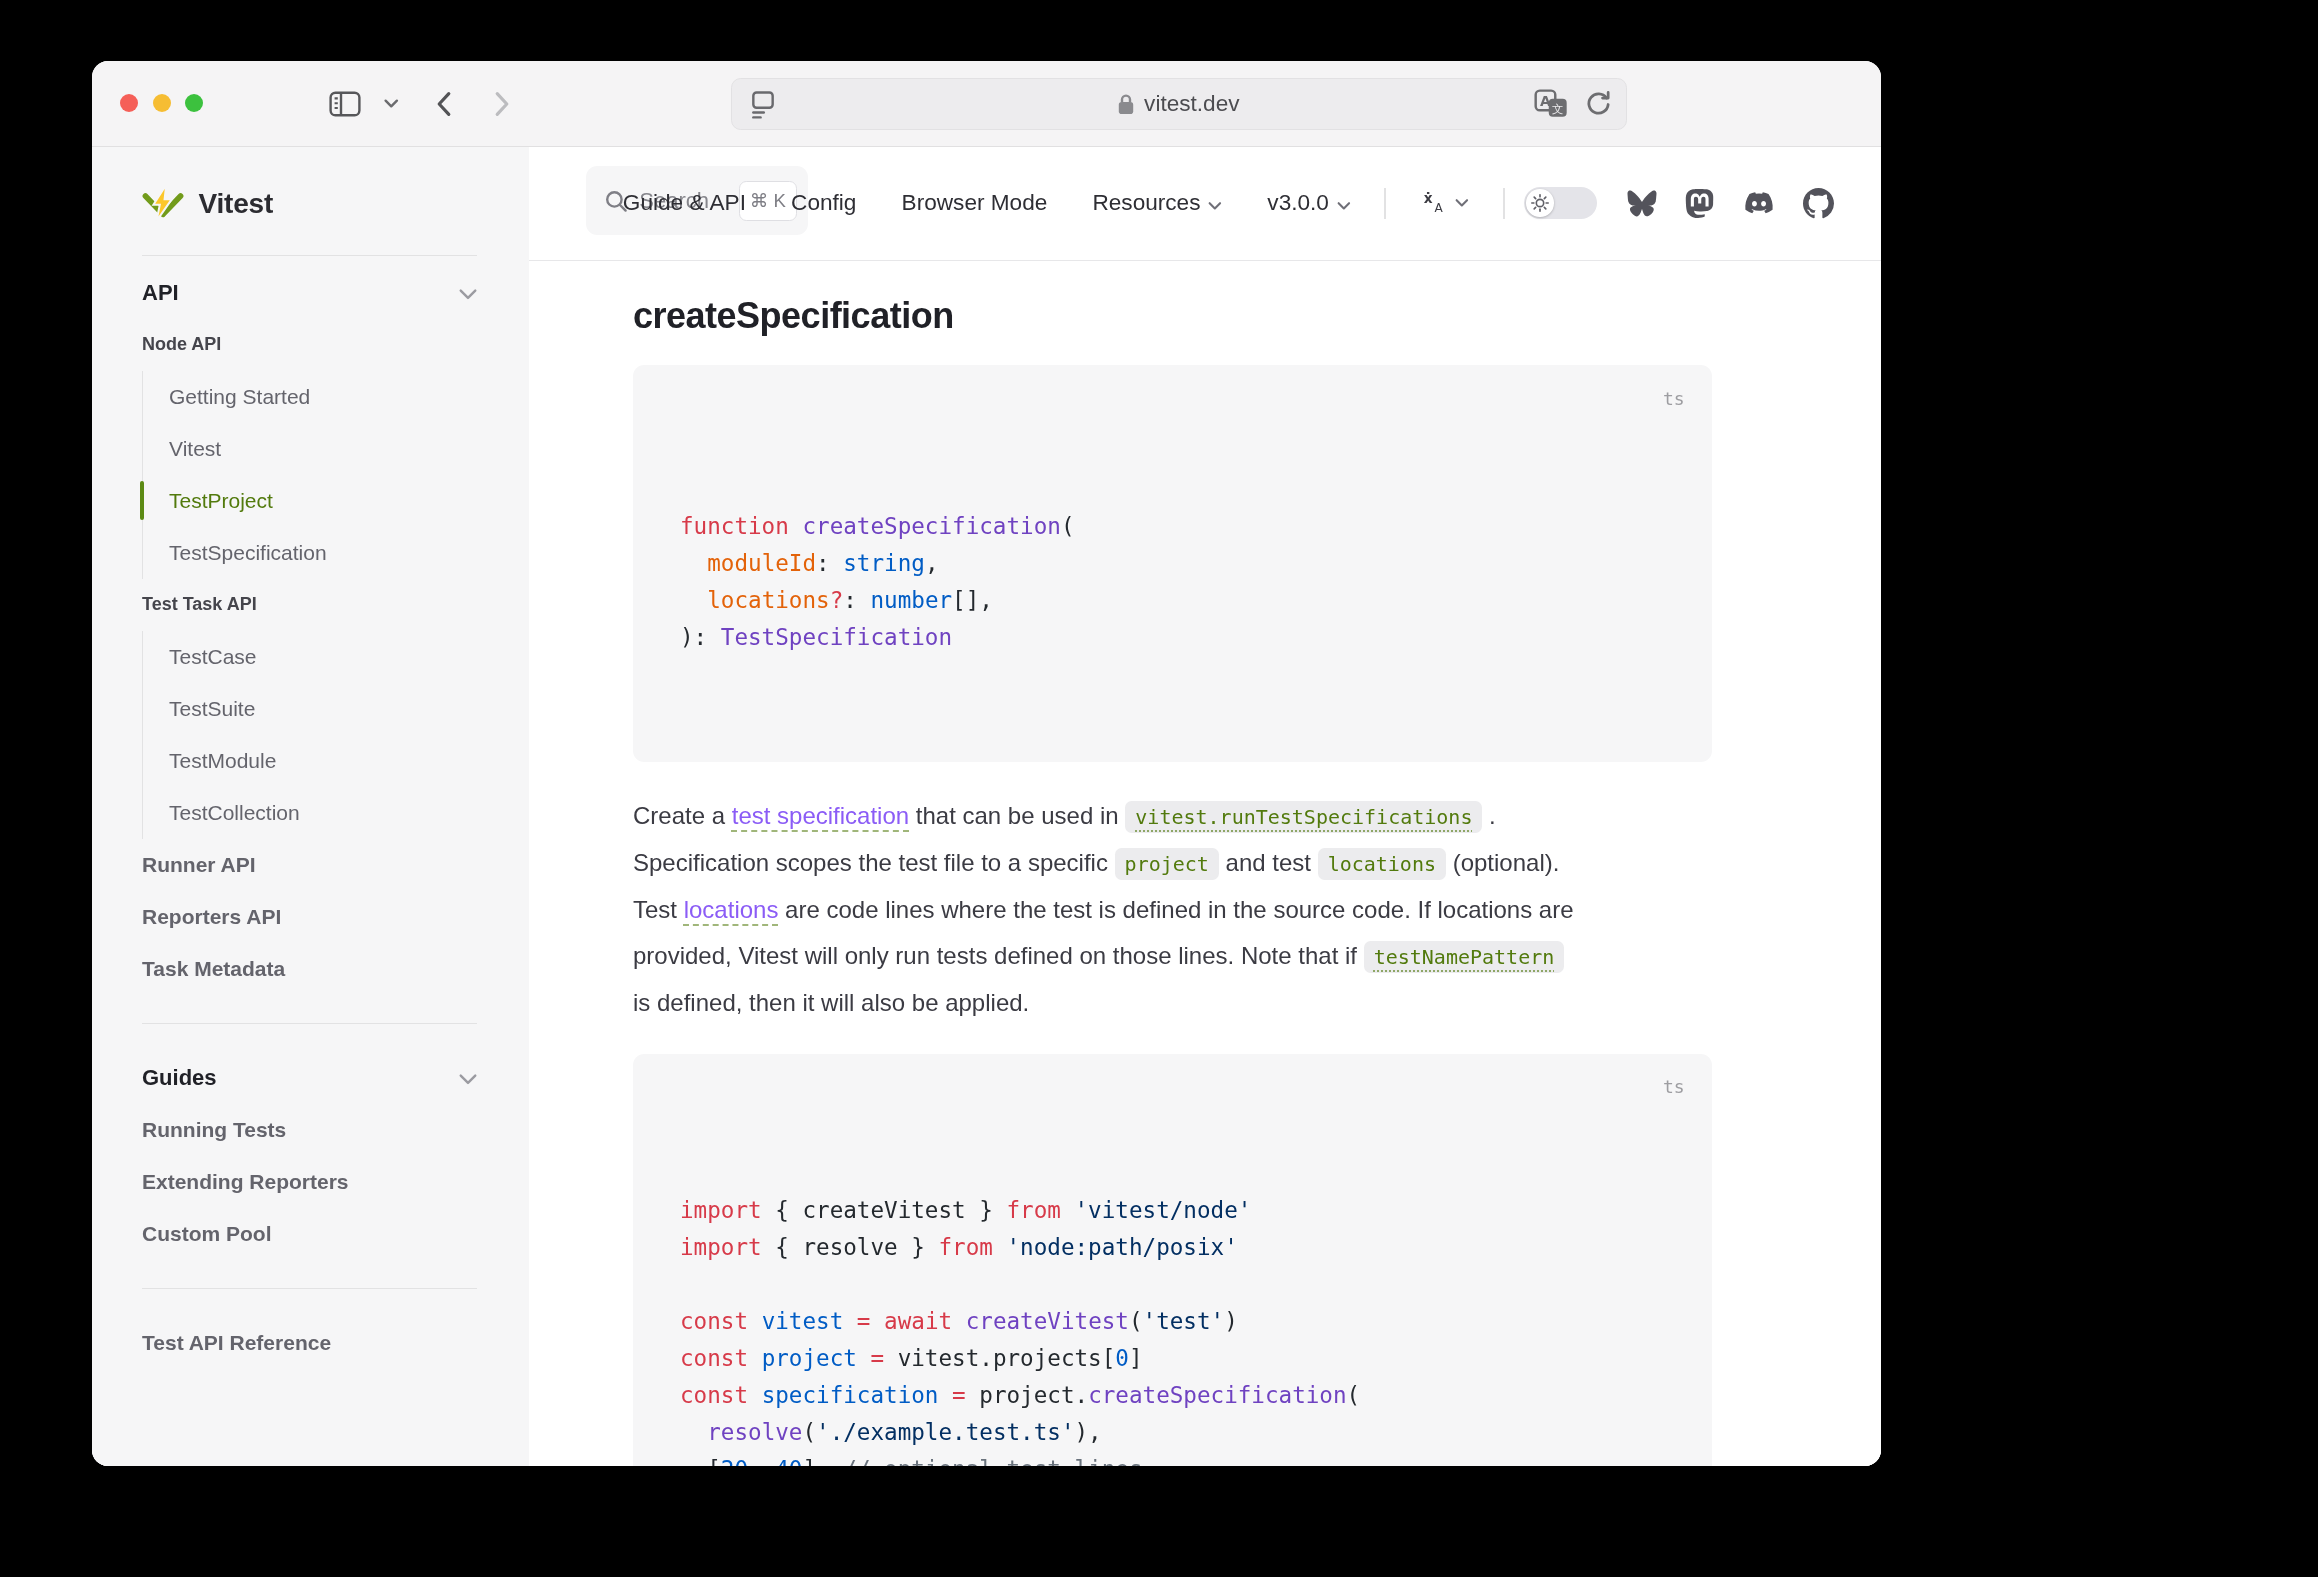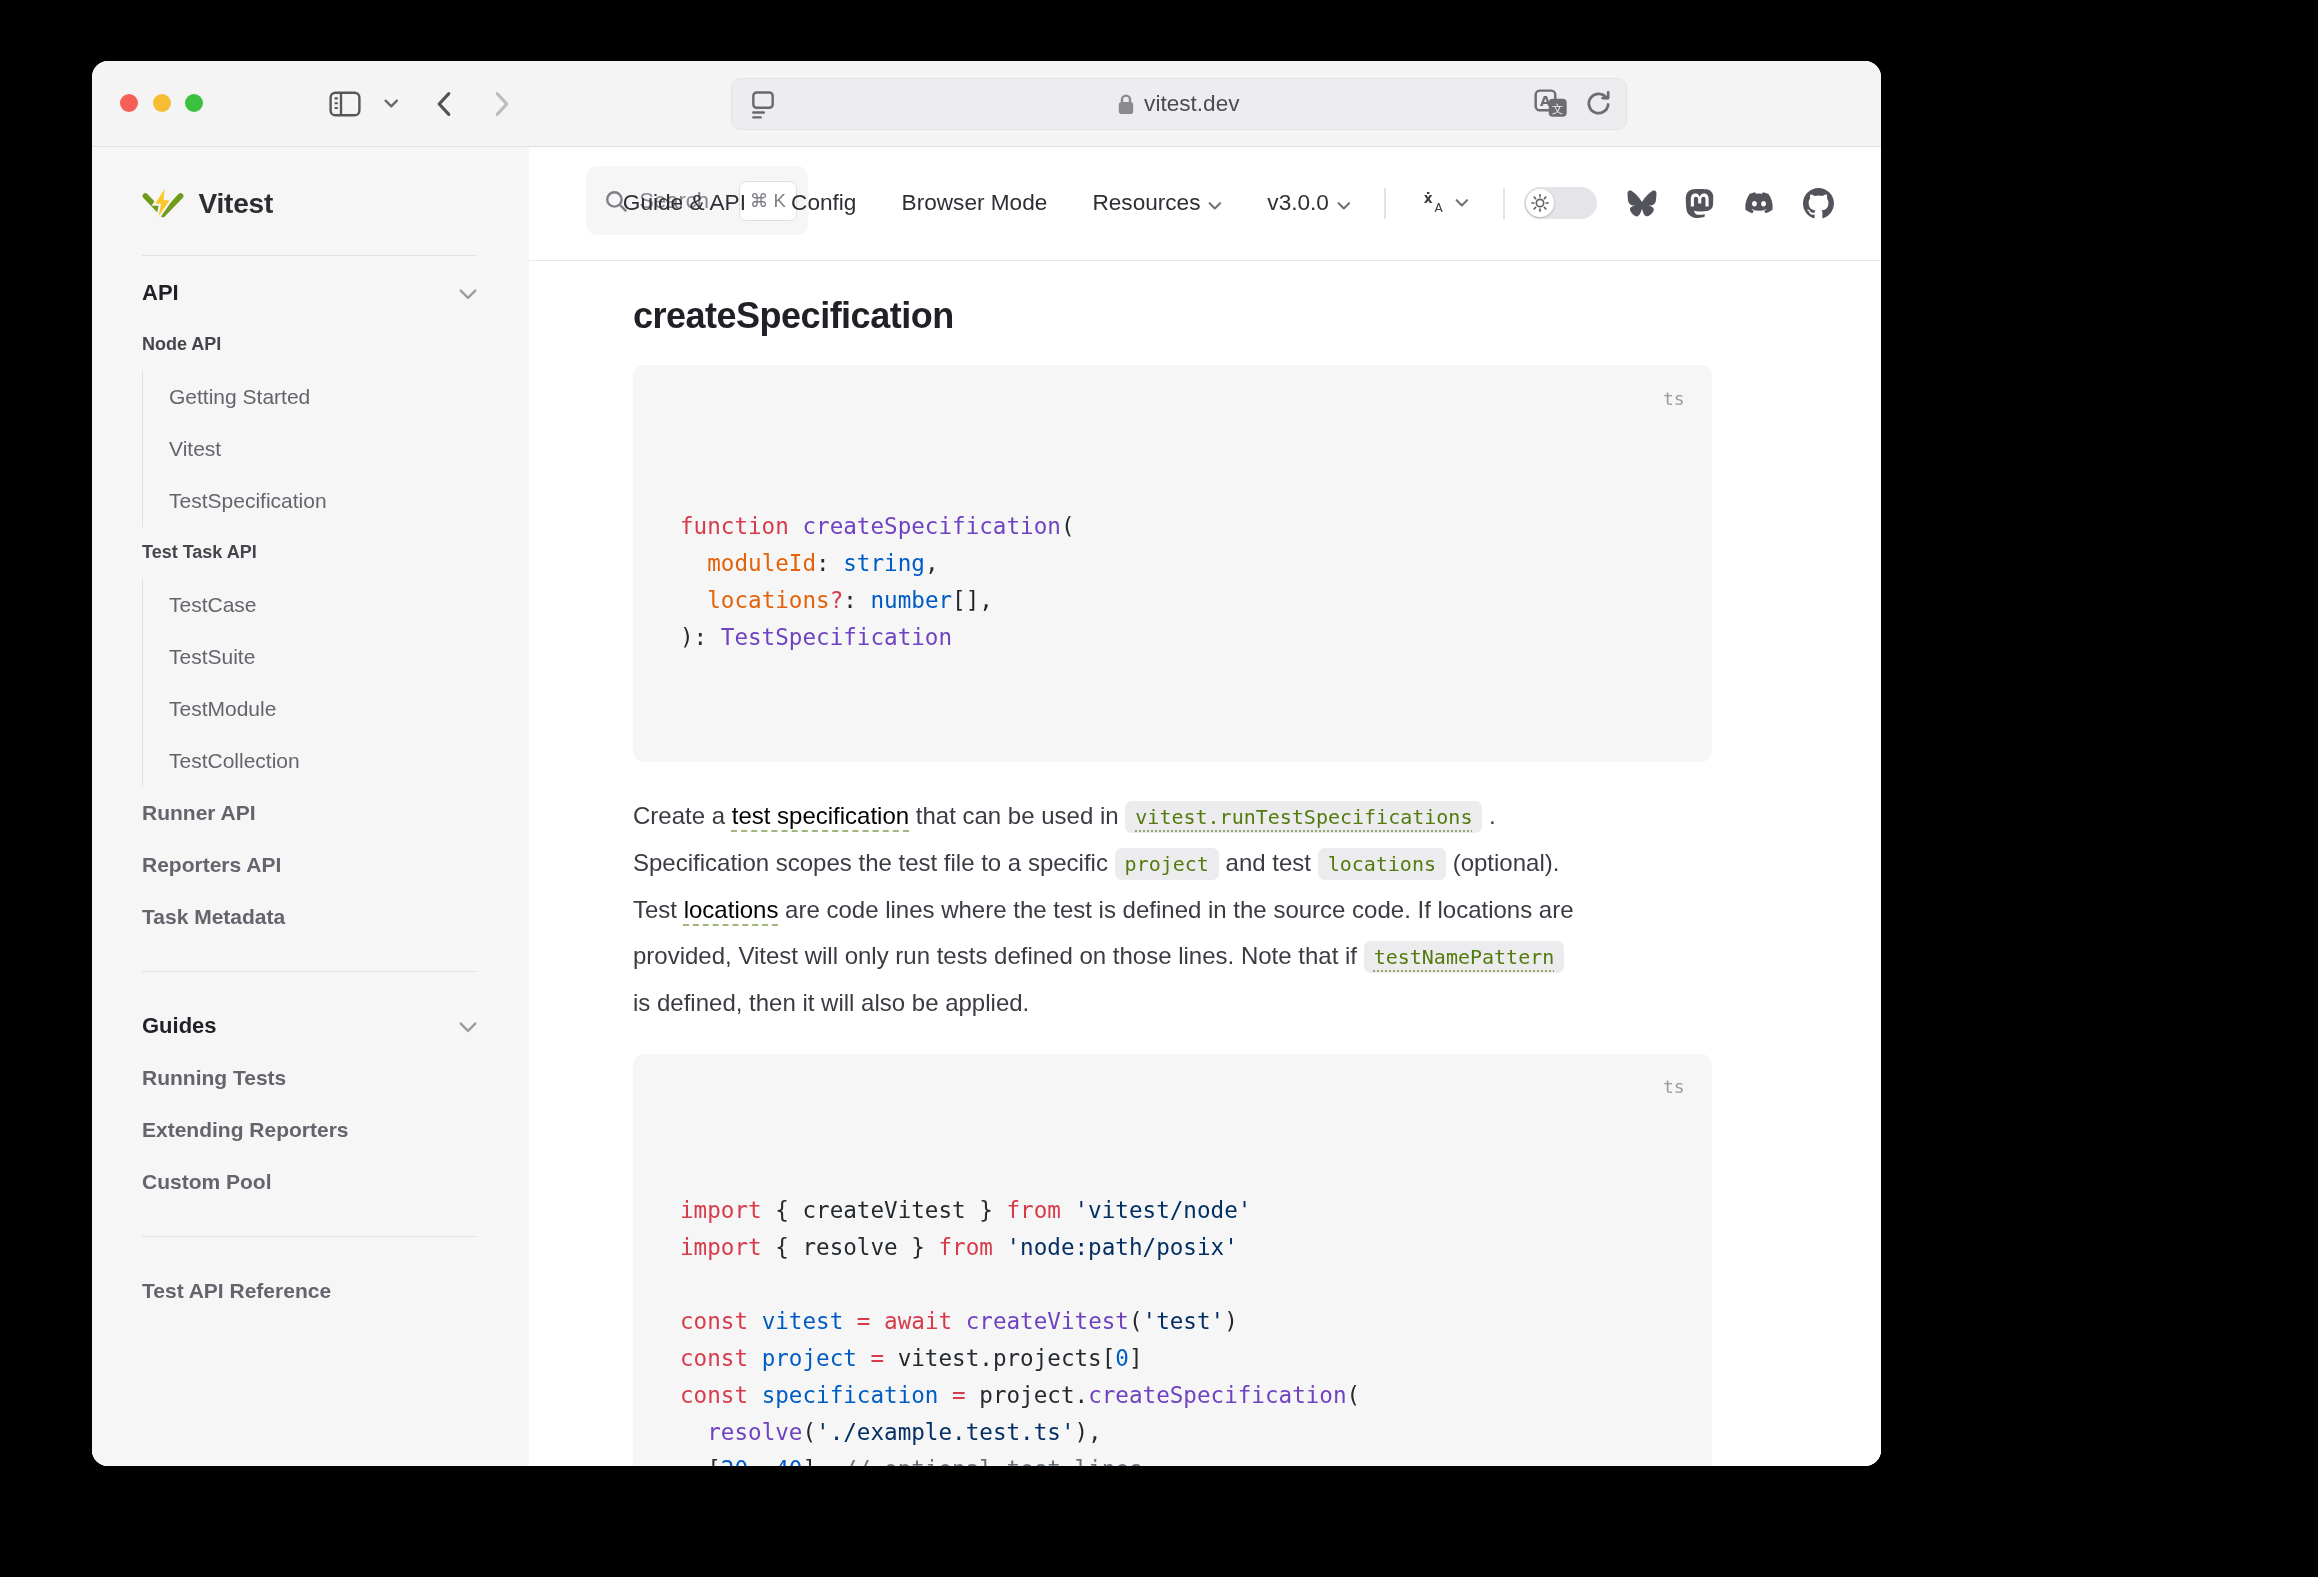--- a/index.html
+++ b/index.html
@@ -77,21 +77,21 @@
                 white-space:pre; color:#24292e; }
   .code-block .lang { position:absolute; top:14.5px; right:27.4px; font-size:18px; color:#9d9da1;
                       font-family:"DejaVu Sans Mono",monospace; }
   #code1 { margin-top:27.4px; padding:32px 47px; }
   #code2 { margin-top:27.4px; padding:27.4px 47px; }
   .tk-kw{color:#d73a49;} .tk-op{color:#d73a49;} .tk-fn{color:#6f42c1;} .tk-prm{color:#e36209;}
   .tk-typ{color:#005cc5;} .tk-var{color:#005cc5;} .tk-num{color:#005cc5;}
   .tk-str{color:#032f62;} .tk-cmt{color:#6a737d;} .tk-pl{color:#24292e;}
 
   .para { margin-top:31px; font-size:24px; line-height:46px; color:#3b3b43; }
-  a.green-link { color:#000000; text-decoration:underline; text-decoration-style:dashed;
+  a.green-link { color:#8b5cf6; text-decoration:underline; text-decoration-style:dashed;
                  text-decoration-color:rgba(82,122,13,.55); text-underline-offset:5.7px; text-decoration-thickness:1.6px; }
   code.chip { font-family:"DejaVu Sans Mono",monospace; font-size:20px; color:#527a0d;
               background:#ececee; border-radius:6.5px; padding:4px 10px; }
   code.chip.chip-link { text-decoration:underline; text-decoration-style:dotted;
                         text-decoration-color:rgba(82,122,13,.6); text-underline-offset:5.7px; }
 
   svg { overflow:visible; }
 </style>
 </head>
 <body>
@@ -201,20 +201,21 @@
             <span><svg width="18" height="10.5" viewBox="0 0 22 13">
                 <path d="M2 2 L11 11 L20 2" fill="none" stroke="#9b9ba1" stroke-width="3" stroke-linecap="round" stroke-linejoin="round"></path>
               </svg></span>
           </div>
           <div class="srow label">
             <span>Node API</span>
           </div>
           <div class="nested">
             <div class="srow">Getting Started</div>
             <div class="srow">Vitest</div>
+            <div class="srow active">TestProject</div>
             <div class="srow">TestSpecification</div>
           </div>
           <div class="srow label">
             <span>Test Task API</span>
           </div>
           <div class="nested">
             <div class="srow">TestCase</div>
             <div class="srow">TestSuite</div>
             <div class="srow">TestModule</div>
             <div class="srow">TestCollection</div>

